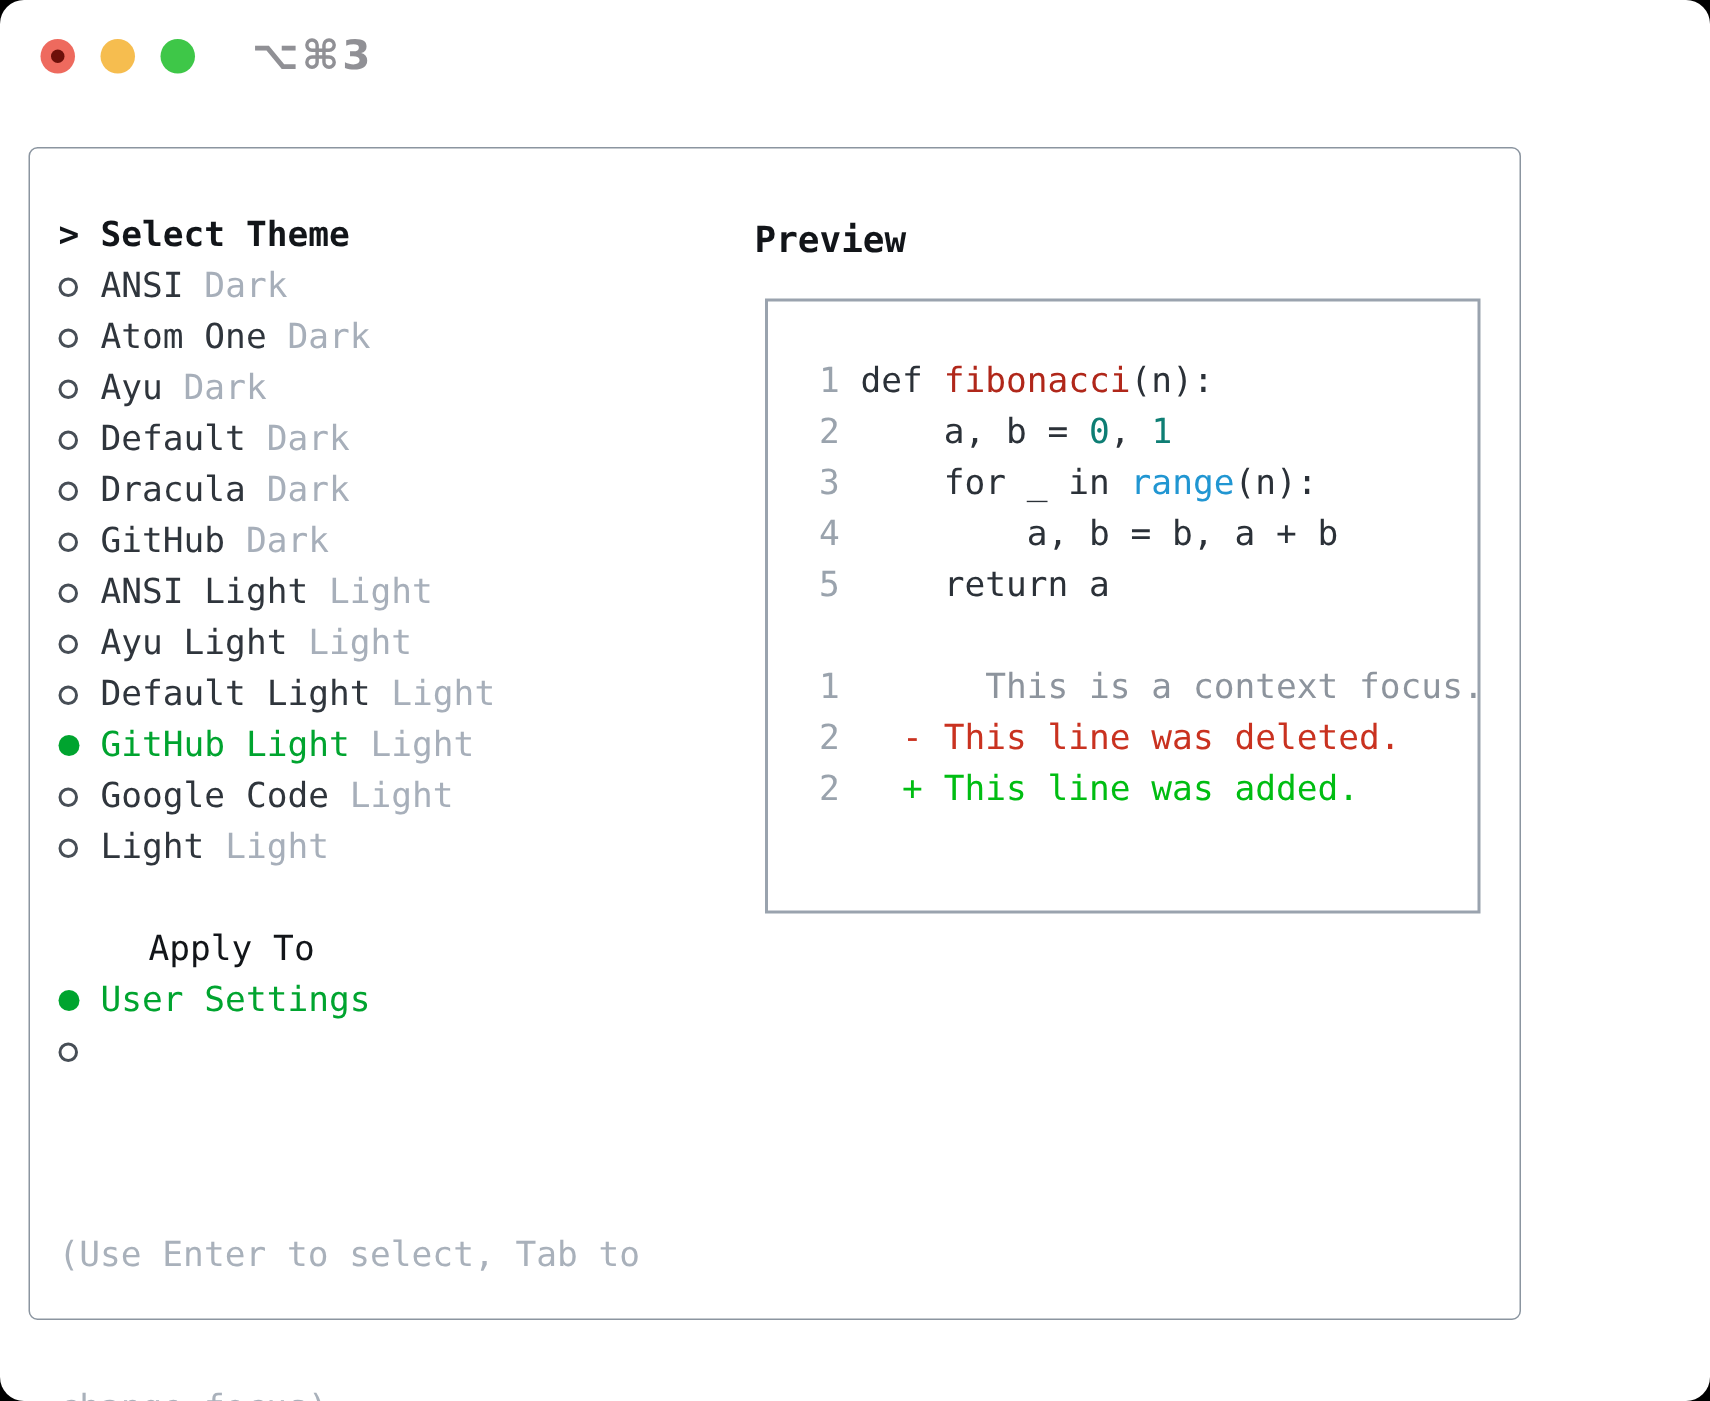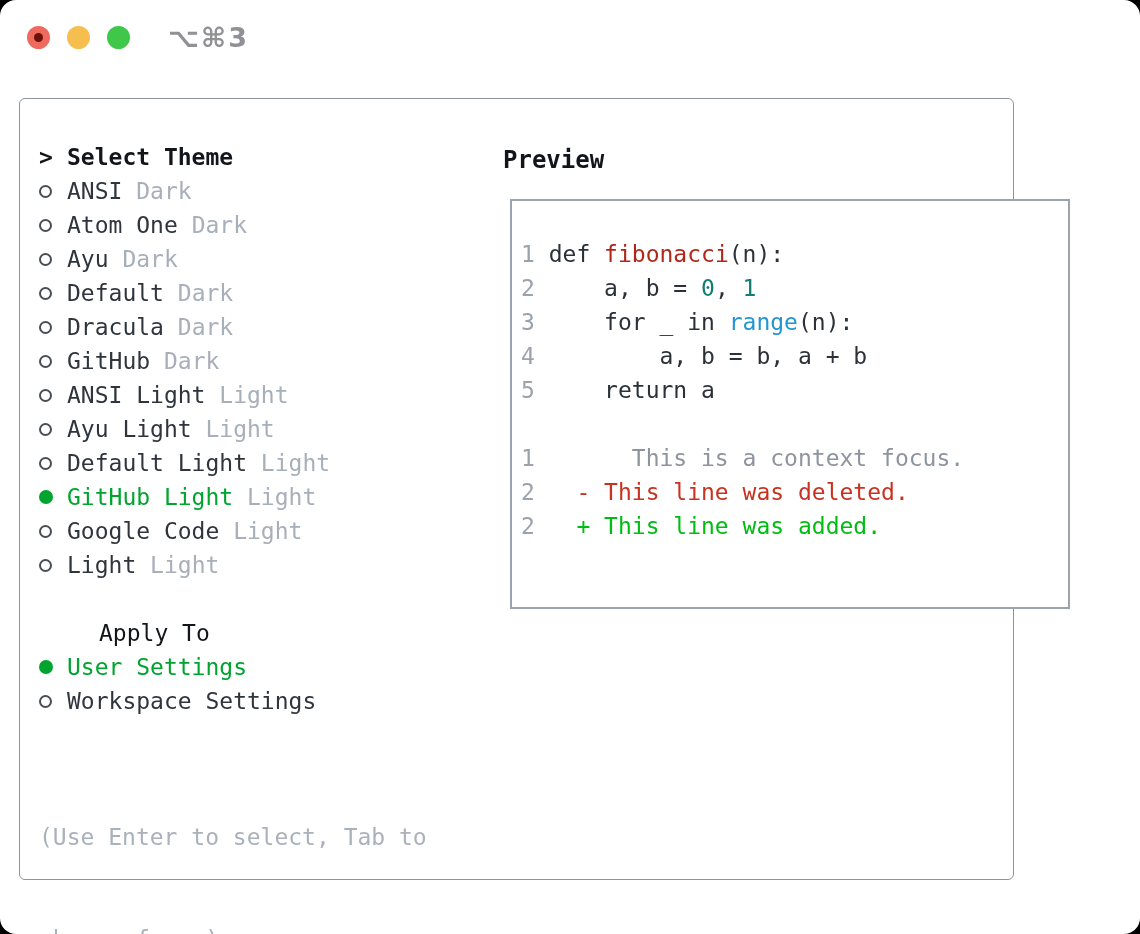--- a/index.html
+++ b/index.html
@@ -43,23 +43,23 @@
   .t-variant{color:var(--muted);}
   .sel .t-name{color:var(--sel-green);}
   .list-title{font-weight:700;color:var(--heading);}
   .sub-title{color:var(--heading);margin-left:32px;}
   .theme-col{position:absolute;left:19px;top:41px;}
   .apply-col{position:absolute;left:19px;top:517px;}
   .hint{position:absolute;left:19px;top:653px;color:var(--hint);font-size:23px;line-height:34px;white-space:pre;}
   
   .preview-label{position:absolute;left:483px;top:47px;font-size:24px;font-weight:700;color:var(--heading);}
   .preview-box{
-    position:absolute;left:490px;top:100px;width:560px;height:410px;
+    position:absolute;left:490px;top:100px;width:477px;height:410px;
     border:2px solid var(--box-border);background:#fff;
-    padding:40px 0 0 9px;overflow:hidden;
+    padding:40px 0 0 34px;overflow:hidden;
   }
   .code-line{height:34px;font-size:23px;white-space:pre;}
   .lnum{color:var(--lnum);}
   .c-text{color:var(--code-text);}
   .c-red{color:var(--func-red);}
   .c-teal{color:var(--num-teal);}
   .c-blue{color:var(--builtin-blue);}
   .c-context{color:var(--context);}
   .c-del{color:var(--del-red);}
   .c-add{color:var(--add-green);}
@@ -101,21 +101,21 @@
         </div>
     </div>
 
     <div class="apply-col">
       <div class="row">
         <span class="mark"></span>
         <span class="sub-title">Apply To</span>
       </div>
       <div id="apply-rows">
           <div class="row sel"><span class="mark"><span class="circle on"></span></span><span class="t-name">User Settings</span></div>
-          <div class="row"><span class="mark"><span class="circle"></span></span><span class="t-name">Workspace Settings</span></div>
+          <div class="row"><span class="mark"><span class="circle"></span></span></div>
         </div>
     </div>
 
     <div class="hint">
       <div>(Use Enter to select, Tab to</div>
       <div>change focus)</div>
     </div>
 
     <div class="preview-label">Preview</div>
 

